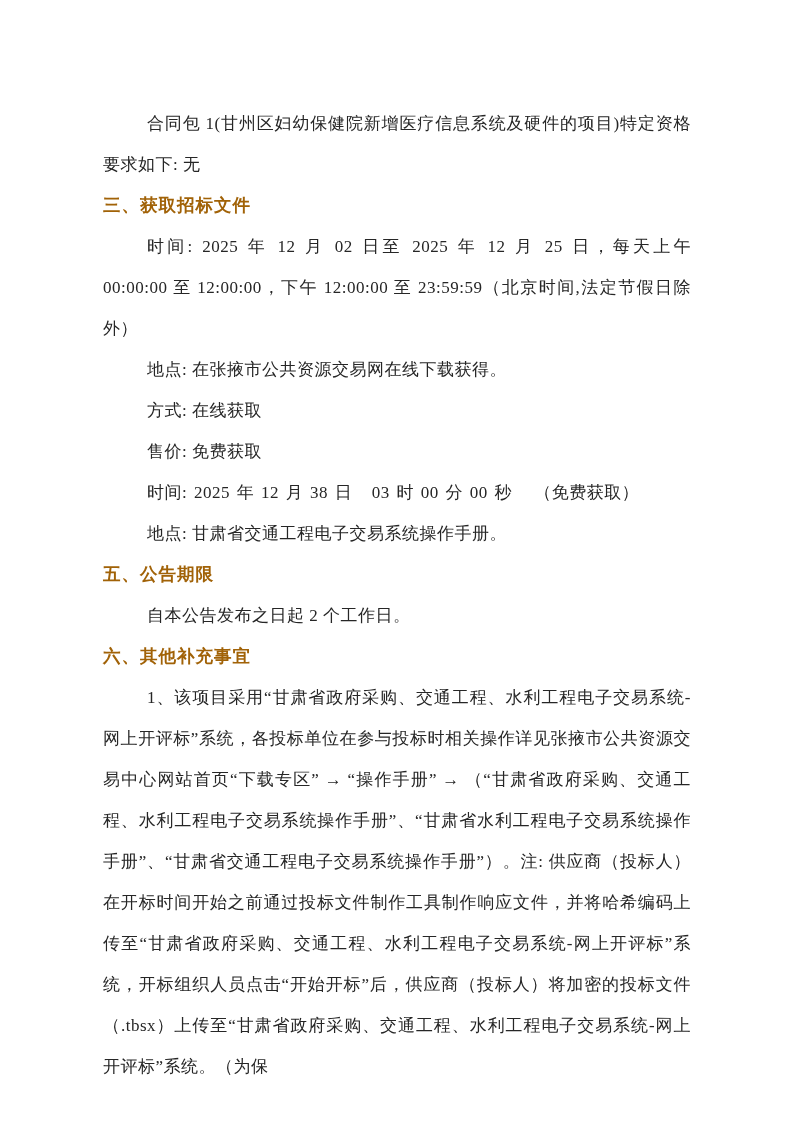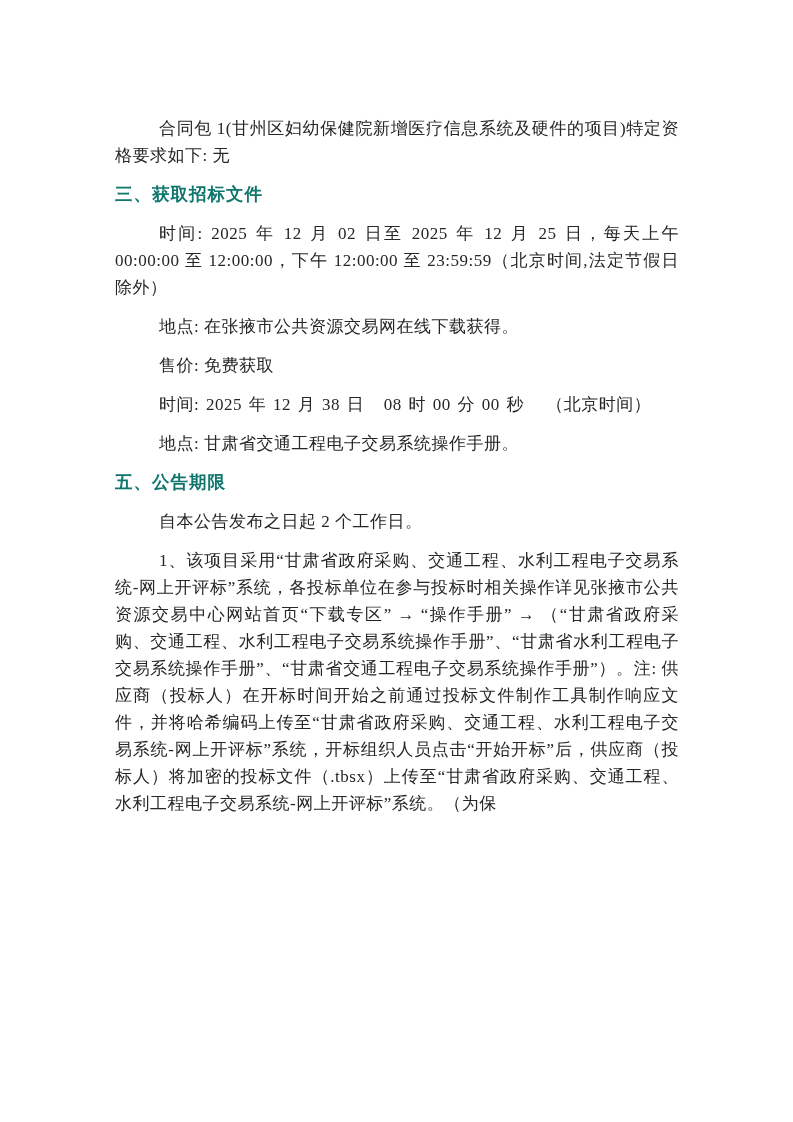--- a/index.html
+++ b/index.html
@@ -12,34 +12,34 @@
     width: 793px;
     height: 1122px;
     box-sizing: border-box;
     background: #ffffff;
     padding: 103px 102px 0 103px;
     overflow: hidden;
     font-family: "Liberation Serif", "DejaVu Serif", serif;
     color: #262626;
   }
   .doc p {
-    margin: 12px;
+    margin: 0;
     font-size: 17px;
-    line-height: 27px;
+    line-height: 41px;
     text-align: justify;
     letter-spacing: 0.5px;
   }
   .doc p.indent {
     text-indent: 44px;
   }
   .doc p.heading {
     font-family: "Liberation Sans", "DejaVu Sans", sans-serif;
     font-weight: 700;
     font-size: 17.5px;
-    color: #0f766e;
+    color: #a16207;
     letter-spacing: 1px;
     text-align: left;
   }
   .u {
     text-underline-offset: 4px;
     padding: 0 2px;
   }
 </style>
 </head>
 <body>
@@ -48,29 +48,31 @@
   <div class="doc">
 
     <p class="indent">合同包 1(甘州区妇幼保健院新增医疗信息系统及硬件的项目)特定资格要求如下: 无</p>
 
     <p class="heading">三、获取招标文件</p>
 
     <p class="indent"><span>时间: </span><span class="u">2025</span><span> 年 </span><span class="u">12</span><span> 月 </span><span class="u">02</span><span> 日至 </span><span class="u">2025</span><span> 年 </span><span class="u">12</span><span> 月 </span><span class="u">25</span><span> 日，每天上午 00:00:00 至 12:00:00，下午 12:00:00 至 23:59:59（北京时间,法定节假日除外）</span></p>
 
     <p class="indent">地点: 在张掖市公共资源交易网在线下载获得。</p>
 
+    <p class="indent">方式: 在线获取</p>
 
     <p class="indent">售价: 免费获取</p>
 
 
-    <p class="indent"><span>时间: </span><span class="u">2025</span><span> 年 </span><span class="u">12</span><span> 月 </span><span class="u">38</span><span> 日　</span><span class="u">08</span><span> 时 </span><span class="u">00</span><span> 分 </span><span class="u">00</span><span> 秒　 （北京时间）</span></p>
+    <p class="indent"><span>时间: </span><span class="u">2025</span><span> 年 </span><span class="u">12</span><span> 月 </span><span class="u">38</span><span> 日　</span><span class="u">03</span><span> 时 </span><span class="u">00</span><span> 分 </span><span class="u">00</span><span> 秒　 （免费获取）</span></p>
 
     <p class="indent">地点: 甘肃省交通工程电子交易系统操作手册。</p>
 
     <p class="heading">五、公告期限</p>
 
     <p class="indent">自本公告发布之日起 2 个工作日。</p>
 
+    <p class="heading">六、其他补充事宜</p>
 
     <p class="indent">1、该项目采用“甘肃省政府采购、交通工程、水利工程电子交易系统-网上开评标”系统，各投标单位在参与投标时相关操作详见张掖市公共资源交易中心网站首页“下载专区” → “操作手册” → （“甘肃省政府采购、交通工程、水利工程电子交易系统操作手册”、“甘肃省水利工程电子交易系统操作手册”、“甘肃省交通工程电子交易系统操作手册”）。注: 供应商（投标人）在开标时间开始之前通过投标文件制作工具制作响应文件，并将哈希编码上传至“甘肃省政府采购、交通工程、水利工程电子交易系统-网上开评标”系统，开标组织人员点击“开始开标”后，供应商（投标人）将加密的投标文件（.tbsx）上传至“甘肃省政府采购、交通工程、水利工程电子交易系统-网上开评标”系统。（为保</p>
 
   </div>
 </div>
 
 </body></html>

